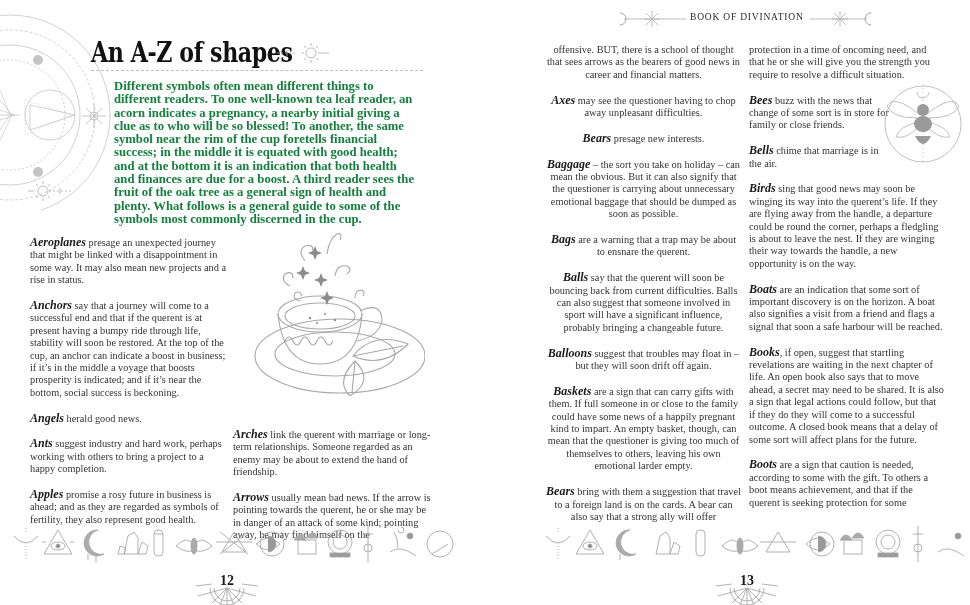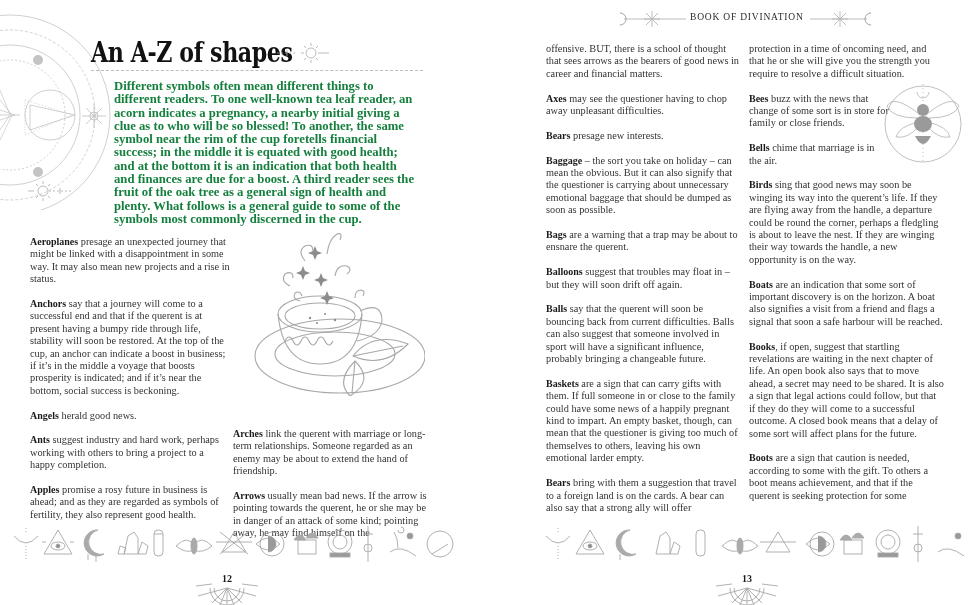--- a/index.html
+++ b/index.html
@@ -17,43 +17,43 @@
   .page-title { position: absolute; left: 0; top: 0; font-family: "DejaVu Serif", serif; font-weight: bold; font-size: 27px; letter-spacing: -0.5px; color: #111; transform: scaleX(0.82); transform-origin: left center; line-height: 34px; }
   .title-orn { position: absolute; left: 186px; top: 6px; width: 52px; height: 22px; }
   .title-rule { position: absolute; left: 91px; top: 70px; width: 332px; border-top: 1.5px dashed #bdbdbd; }
 
   .intro { position: absolute; left: 114px; top: 80px; width: 305px; font-size: 12.7px; line-height: 13.3px; font-weight: bold; color: #15803d; }
 
   .sun-orn-left { position: absolute; left: 28px; top: 180px; width: 45px; height: 22px; }
 
   .col { position: absolute; font-size: 10.3px; line-height: 12.4px; color: #333; }
   .col p { margin: 0 0 12.4px 0; }
-  .col b { font-size: 10px; color: #1a1a1a; }
+  .col b { font-size: 12px; color: #1a1a1a; font-style: italic; }
 
   .col-l1 { left: 30px; top: 236px; width: 200px; }
   .col-l2 { left: 233px; top: 399px; width: 200px; margin-top: 29px; }
-  .col-r1 { left: 546px; top: 43px; width: 195px; }
+  .col-r1 { left: 546px; top: 43px; width: 195px; text-align: center; }
   .col-r2 { left: 749px; top: 43px; width: 195px; }
   .col-r2 .narrow { width: 140px; }
 
   .teacup { position: absolute; left: 245px; top: 226px; width: 180px; height: 170px; }
   .bee { position: absolute; left: 883px; top: 84px; width: 80px; height: 80px; }
 
   
   .running-header { position: absolute; left: 618px; top: 10px; width: 255px; height: 18px; }
   .running-header .txt { position: absolute; left: 72px; top: 2px; font-size: 9.5px; font-weight: normal; letter-spacing: 0.8px; color: #2a2a2a; white-space: nowrap; }
 
   
   .icon-row { position: absolute; top: 526px; height: 36px; }
   .icon-row-left { left: 6px; width: 450px; }
   .icon-row-right { left: 526px; width: 444px; }
   .folio { position: absolute; top: 572px; width: 70px; height: 33px; }
   .folio-left { left: 192px; }
   .folio-right { left: 712px; }
-  .folio .num { position: absolute; left: 0; top: 1px; width: 70px; text-align: center; font-size: 10px; font-weight: bold; color: #1a1a1a; }
+  .folio .num { position: absolute; left: 0; top: 1px; width: 70px; text-align: center; font-size: 14px; font-weight: bold; color: #1a1a1a; }
 </style>
 </head>
 <body>
 
 <div class="spread">
 
   <div class="page page-left">
 
     <svg class="cosmic" viewBox="0 0 115 200">
       <g fill="none" stroke="#c4c4c4" stroke-width="0.8">
@@ -282,22 +282,22 @@
     </svg>
     <span class="txt">BOOK OF DIVINATION</span>
   </div>
 
   <div class="col col-r1">
     <p><b></b><span>offensive. BUT, there is a school of thought that sees arrows as the bearers of good news in career and financial matters.</span></p>
     <p><b>Axes</b><span> may see the questioner having to chop away unpleasant difficulties.</span></p>
     <p><b>Bears</b><span> presage new interests.</span></p>
     <p><b>Baggage</b><span> – the sort you take on holiday – can mean the obvious. But it can also signify that the questioner is carrying about unnecessary emotional baggage that should be dumped as soon as possible.</span></p>
     <p><b>Bags</b><span> are a warning that a trap may be about to ensnare the querent.</span></p>
+    <p><b>Balls</b><span> say that the querent will soon be bouncing back from current difficulties. Balls can also suggest that someone involved in sport will have a significant influence, probably bringing a changeable future.</span></p>
     <p><b>Balloons</b><span> suggest that troubles may float in – but they will soon drift off again.</span></p>
-    <p><b>Balls</b><span> say that the querent will soon be bouncing back from current difficulties. Balls can also suggest that someone involved in sport will have a significant influence, probably bringing a changeable future.</span></p>
     <p><b>Baskets</b><span> are a sign that can carry gifts with them. If full someone in or close to the family could have some news of a happily pregnant kind to impart. An empty basket, though, can mean that the questioner is giving too much of themselves to others, leaving his own emotional larder empty.</span></p>
     <p><b>Bears</b><span> bring with them a suggestion that travel to a foreign land is on the cards. A bear can also say that a strong ally will offer</span></p>
   </div>
 
   <div class="col col-r2">
     <p><b></b><span>protection in a time of oncoming need, and that he or she will give you the strength you require to resolve a difficult situation.</span></p>
     <p class="narrow"><b>Bees</b><span> buzz with the news that change of some sort is in store for family or close friends.</span></p>
     <p class="narrow"><b>Bells</b><span> chime that marriage is in the air.</span></p>
     <p><b>Birds</b><span> sing that good news may soon be winging its way into the querent’s life. If they are flying away from the handle, a departure could be round the corner, perhaps a fledgling is about to leave the nest. If they are winging their way towards the handle, a new opportunity is on the way.</span></p>
     <p><b>Boats</b><span> are an indication that some sort of important discovery is on the horizon. A boat also signifies a visit from a friend and flags a signal that soon a safe harbour will be reached.</span></p>

